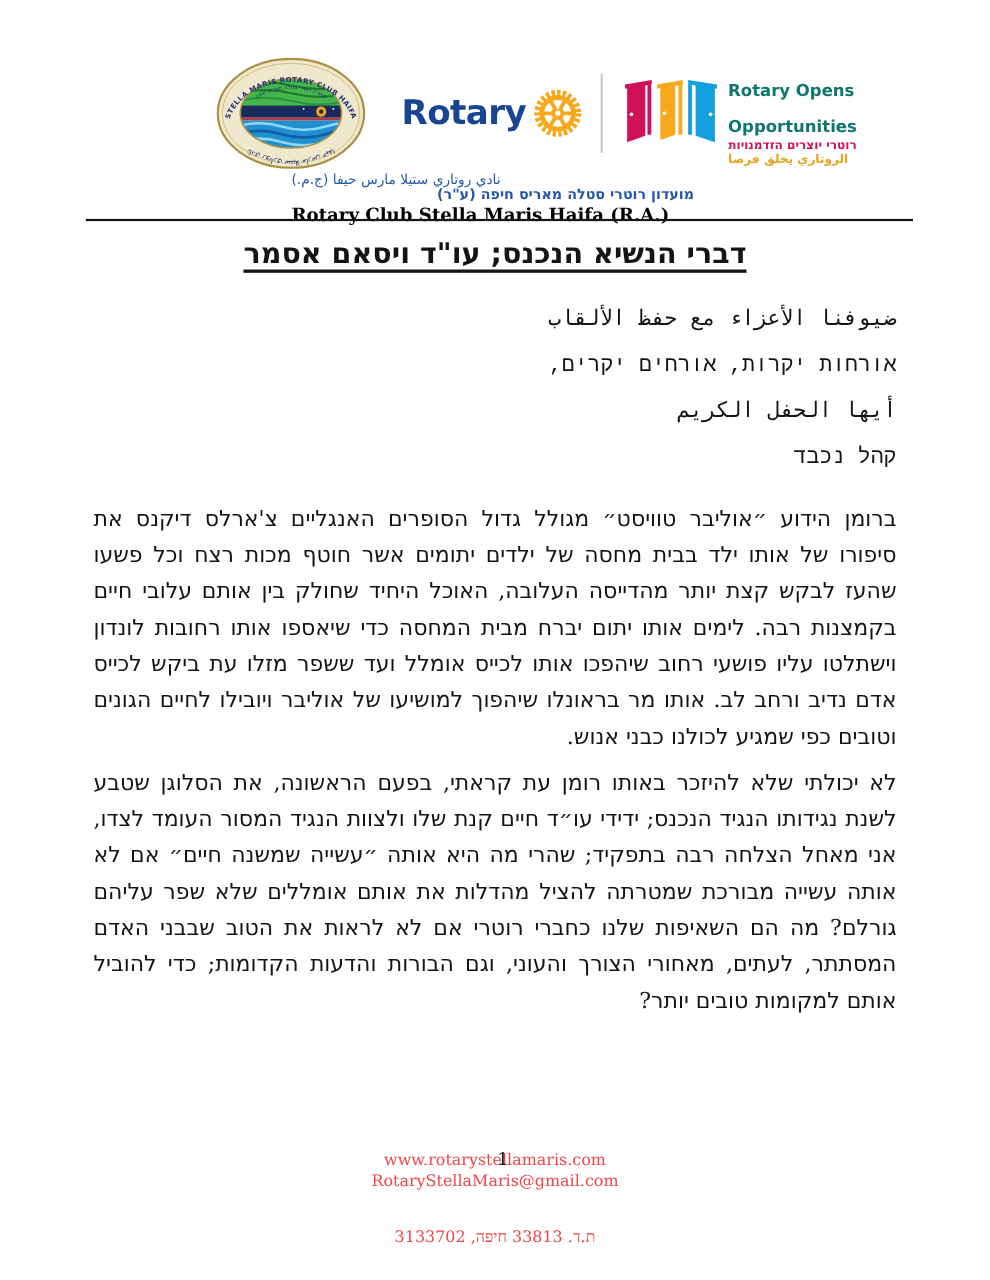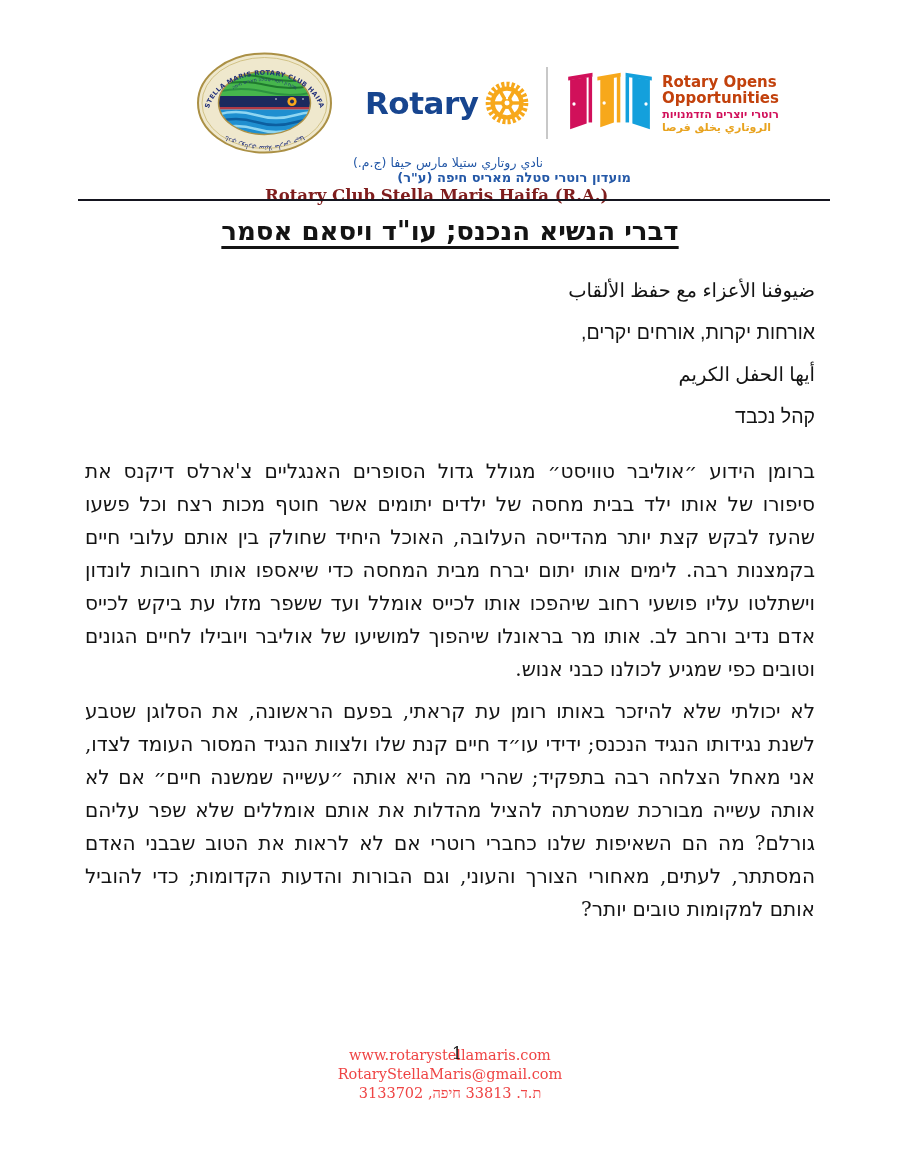--- a/index.html
+++ b/index.html
@@ -40,73 +40,74 @@
     height: 72px;
     background: #c8c8c8;
     margin: 0 10px 0 8px;
   }
   .theme-logo { display: flex; align-items: center; gap: 8px; }
   .theme-text { display: flex; flex-direction: column; line-height: 1; }
   .theme-title {
     font-family: "DejaVu Sans", sans-serif;
     font-weight: bold;
     font-size: 15px;
-    color: #c2410c;
+    color: #0f766e;
     line-height: 16px;
+    margin-top: 17px;
   }
   .theme-heb {
     font-family: "DejaVu Sans", sans-serif;
     font-weight: bold;
     font-size: 11px;
     color: #d1105a;
     margin-top: 3px;
     direction: rtl;
-    text-align: right;
+    text-align: center;
   }
   .theme-ar {
     font-family: "DejaVu Sans", sans-serif;
     font-weight: bold;
     font-size: 11px;
     color: #e8a31f;
     margin-top: 2px;
     direction: rtl;
     text-align: left;
   }
 
   
   .club-names {
     position: absolute;
     top: 155px;
     left: 265px;
     width: 366px;
   }
   .club-ar {
     direction: rtl;
-    text-align: center;
+    text-align: left;
     font-family: "DejaVu Sans", sans-serif;
     font-size: 12.5px;
     line-height: 15px;
     color: #2458a7;
   }
   .club-he {
     direction: rtl;
     text-align: right;
     font-family: "DejaVu Sans", sans-serif;
     font-weight: bold;
     font-size: 13px;
     line-height: 16px;
     color: #2458a7;
   }
   .club-en {
     text-align: left;
     font-family: "DejaVu Serif", serif;
     font-weight: bold;
     font-size: 16.5px;
     line-height: 20px;
-    color: #7f1d1d;
+    color: #000000;
   }
   .header-rule {
     position: absolute;
     top: 199px;
     left: 78px;
     width: 752px;
     border: none;
     border-top: 2.4px solid #15151f;
     margin: 0;
   }
@@ -129,21 +130,21 @@
     text-decoration: underline;
     text-decoration-thickness: 2.5px;
     text-underline-offset: 6px;
     margin: 2px 0 32px 0;
   }
   .greeting {
     font-size: 19.5px;
     line-height: 21px;
     text-align: right;
     margin: 0 0 21px 0;
-    font-family: Liberation Sans, sans-serif;
+    font-family: Liberation Mono, monospace;
   }
   .greeting.last { margin-bottom: 28px; }
   .body-para {
     font-size: 20px;
     line-height: 33px;
     text-align: justify;
     text-align-last: right;
     margin: 6px 0 9px 0;
     font-family: "DejaVu Serif", "DejaVu Sans", serif;
   }
@@ -153,21 +154,21 @@
     position: absolute;
     top: 1046px;
     left: 0;
     width: 100%;
     text-align: center;
     color: #ef4444;
     font-family: "DejaVu Serif", serif;
     font-size: 14.5px;
     line-height: 19px;
   }
-  .footer-address { direction: rtl; }
+  .footer-address { direction: rtl; margin-top: 32px; }
   .page-number {
     position: absolute;
     top: 1044px;
     left: 452px;
     color: #111;
     font-family: "DejaVu Serif", serif;
     font-size: 16px;
     z-index: 2;
   }
 </style>

